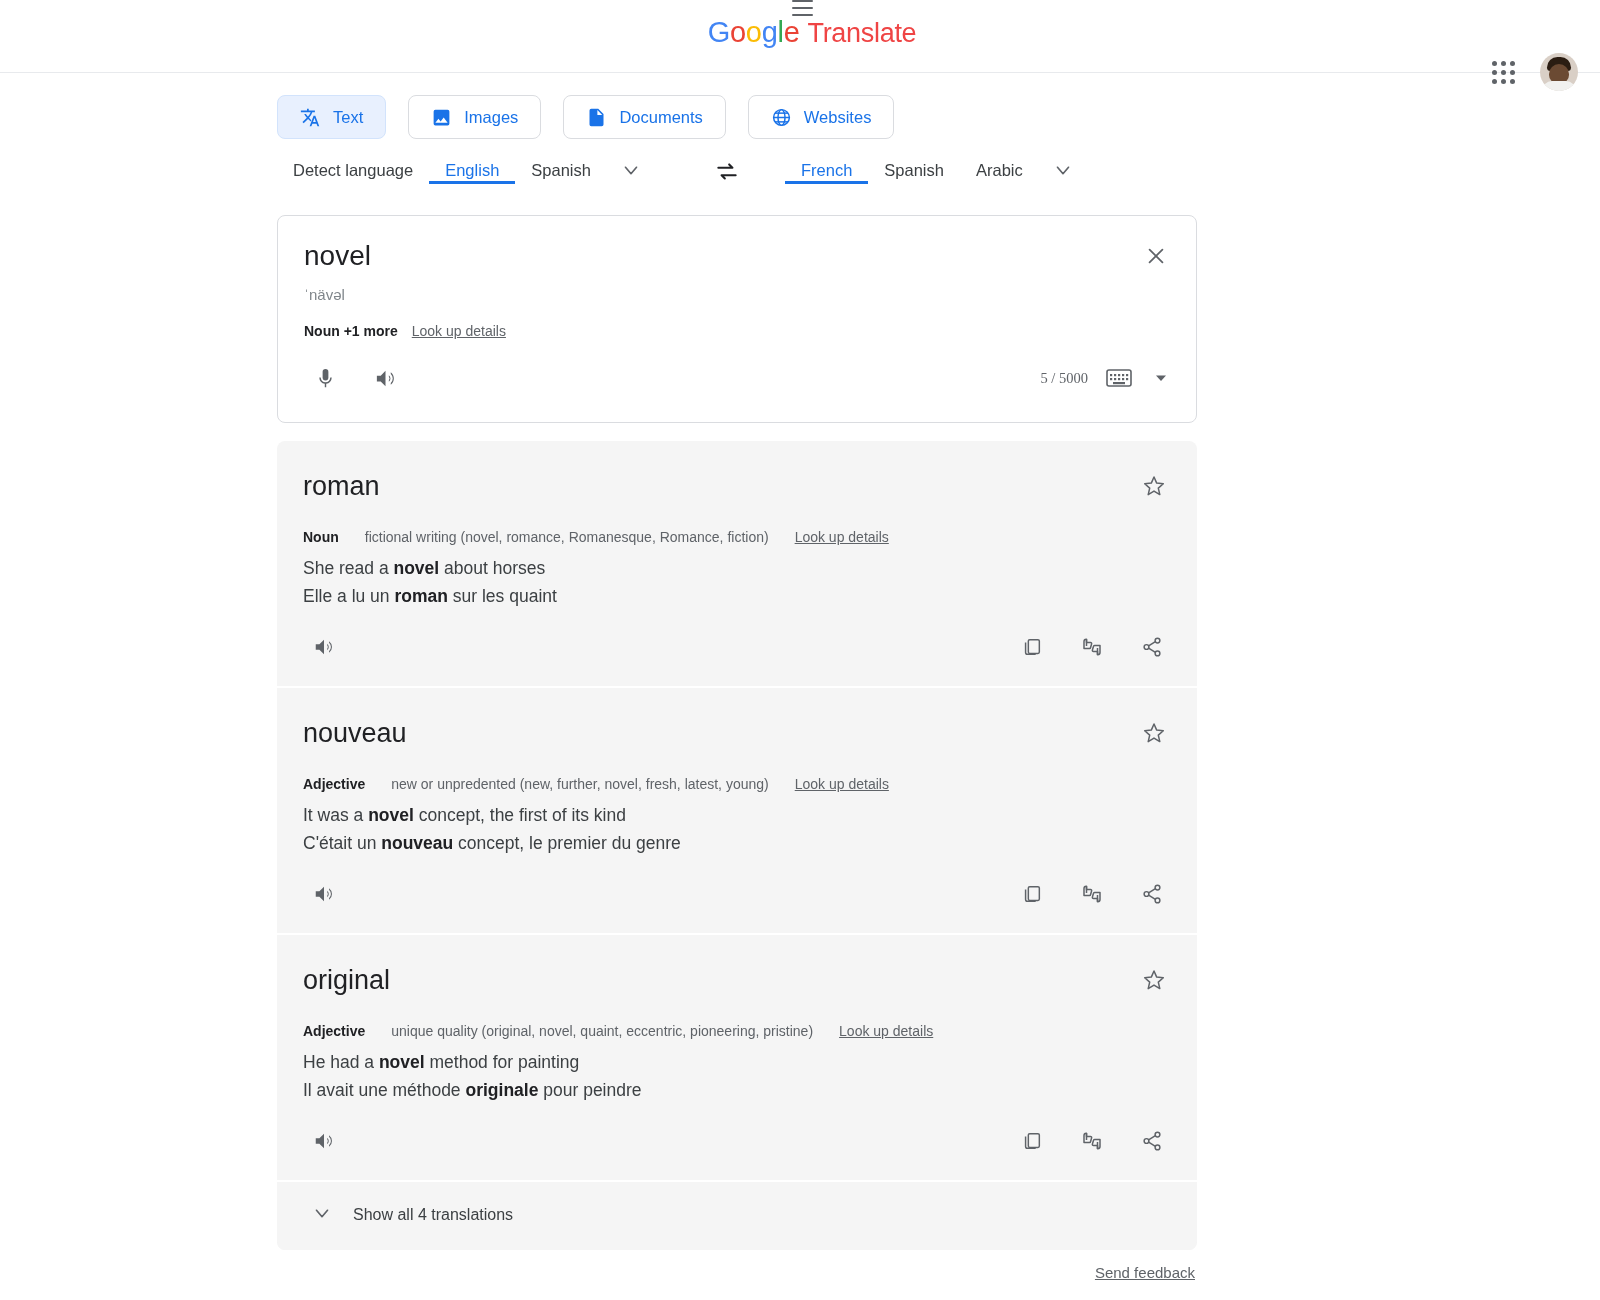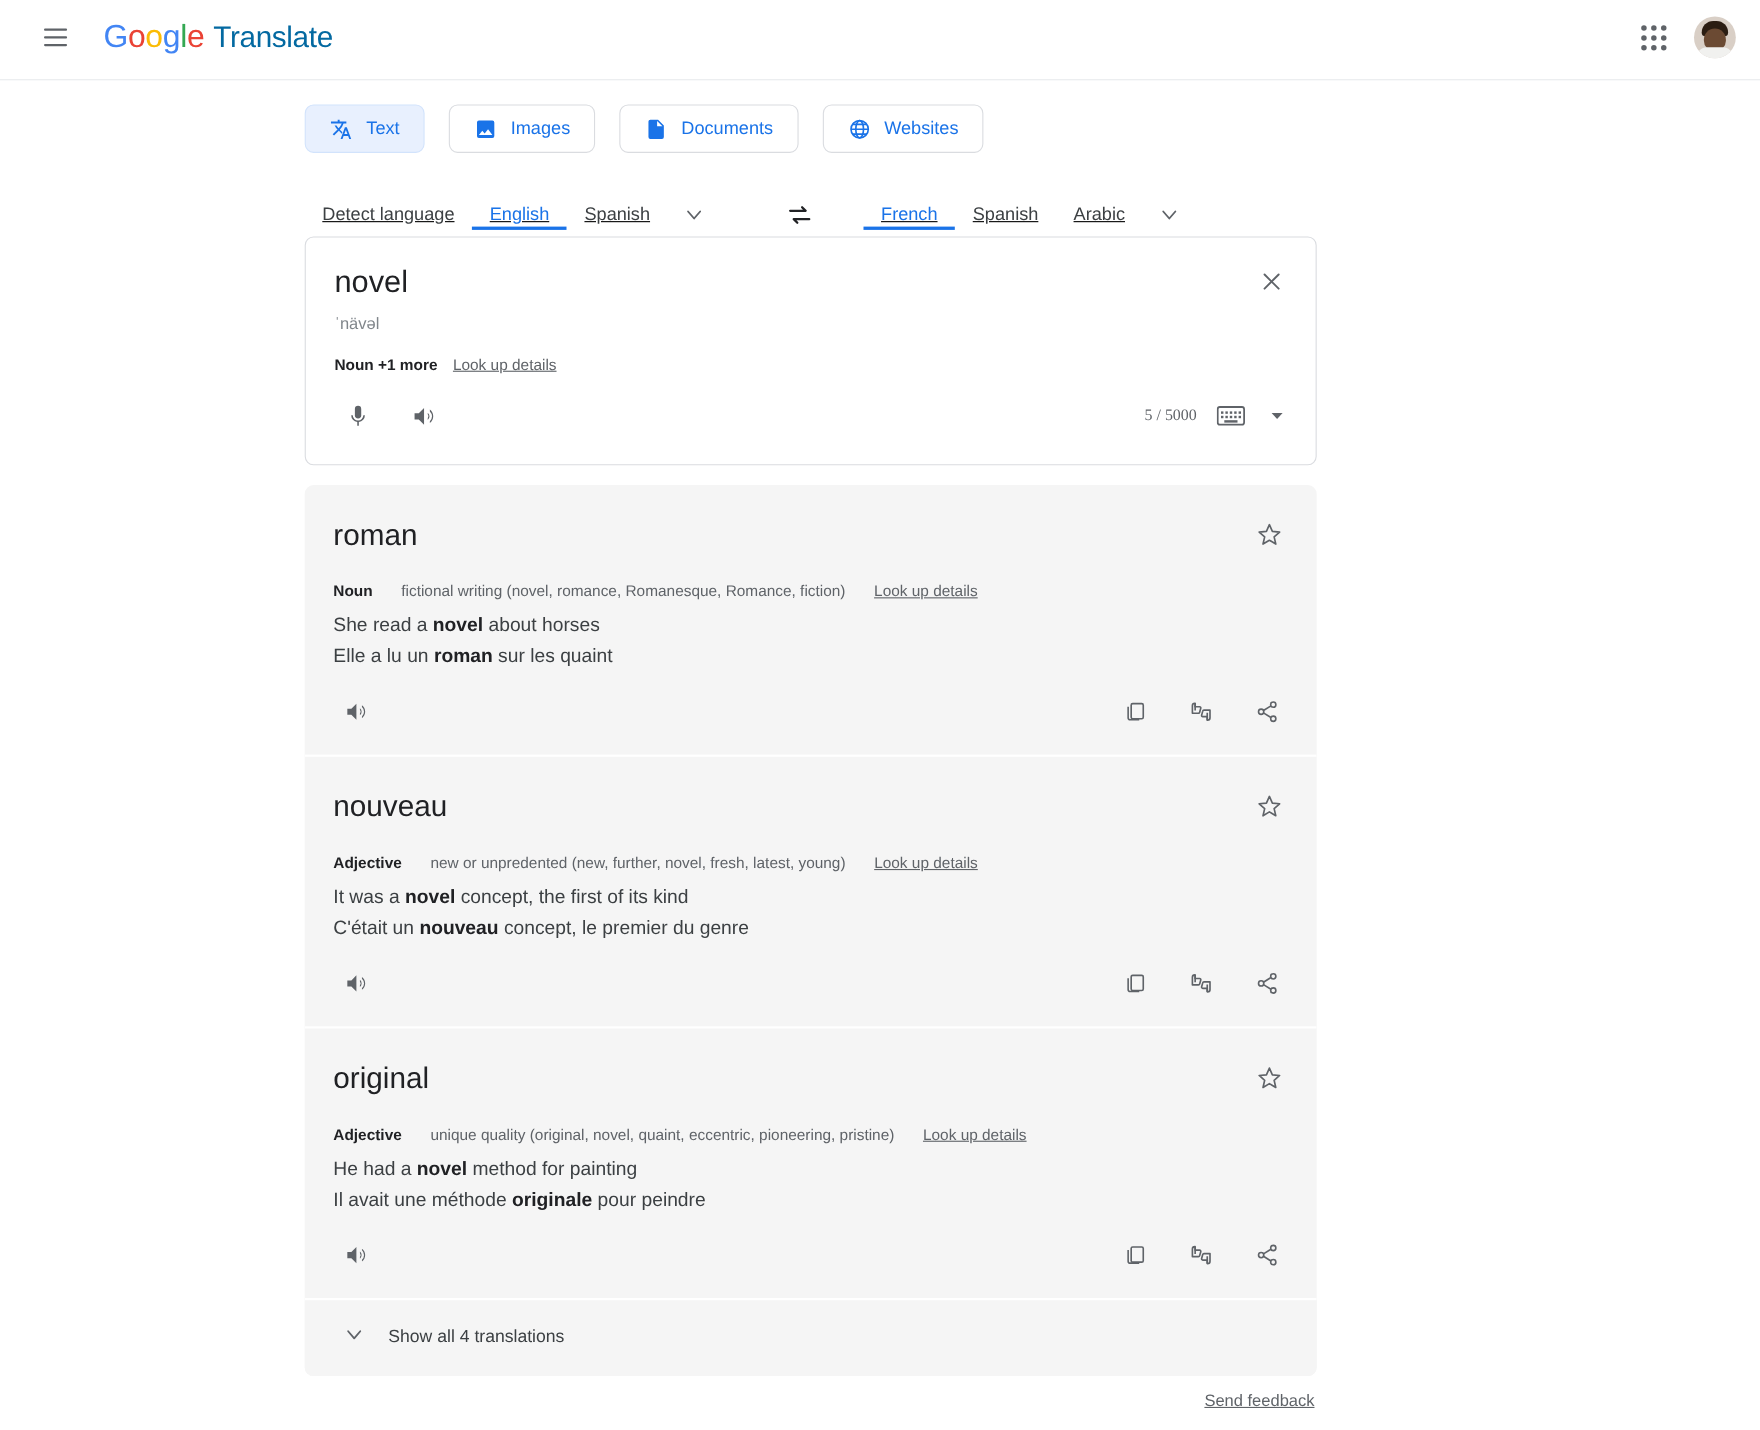--- a/index.html
+++ b/index.html
@@ -12,20 +12,21 @@
   }
 
   
   .app-header {
     height: 73px;
     display: flex;
     align-items: center;
     border-bottom: 1px solid #e8eaed;
     padding: 0 22px 4px 26px;
     background: #fff;
+    flex-direction: column;
   }
   .hamburger {
     width: 48px; height: 48px;
     display: flex; flex-direction: column;
     align-items: center; justify-content: center;
     gap: 5px;
     cursor: pointer;
     border-radius: 50%;
   }
   .hamburger span {
@@ -38,21 +39,21 @@
     font-size: 29px;
     letter-spacing: -0.3px;
     cursor: pointer;
   }
   .brand .g-logo { font-family: "Liberation Sans", sans-serif; font-weight: 400; }
   .brand .g-logo .b { color:#4285F4 }
   .brand .g-logo .r { color:#EA4335 }
   .brand .g-logo .y { color:#FBBC05 }
   .brand .g-logo .g { color:#34A853 }
   .brand .product {
-    color: #0369a1;
+    color: #ef4444;
     margin-left: 8px;
     font-size: 27px;
     font-weight: 400;
   }
   .header-right {
     margin-left: auto;
     display: flex; align-items: center; gap: 14px;
   }
   .apps-grid {
     width: 46px; height: 46px;
@@ -123,24 +124,23 @@
   }
   .mode-tab.active {
     background: #e8f0fe;
     border-color: #d2e3fc;
   }
   .mode-tab svg { display:block; }
 
   
   .lang-bar {
     display: flex;
-    align-items: flex-end;
+    align-items: flex-start;
     margin-top: 20px;
     height: 50px;
-    text-decoration: underline;
   }
   .lang-group { display: flex; align-items: stretch; }
   .lang-item {
     display: flex; align-items: center;
     padding: 0 16px;
     font-size: 16.5px;
     color: #3c4043;
     cursor: pointer;
     border-bottom: 3px solid transparent;
     white-space: nowrap;

